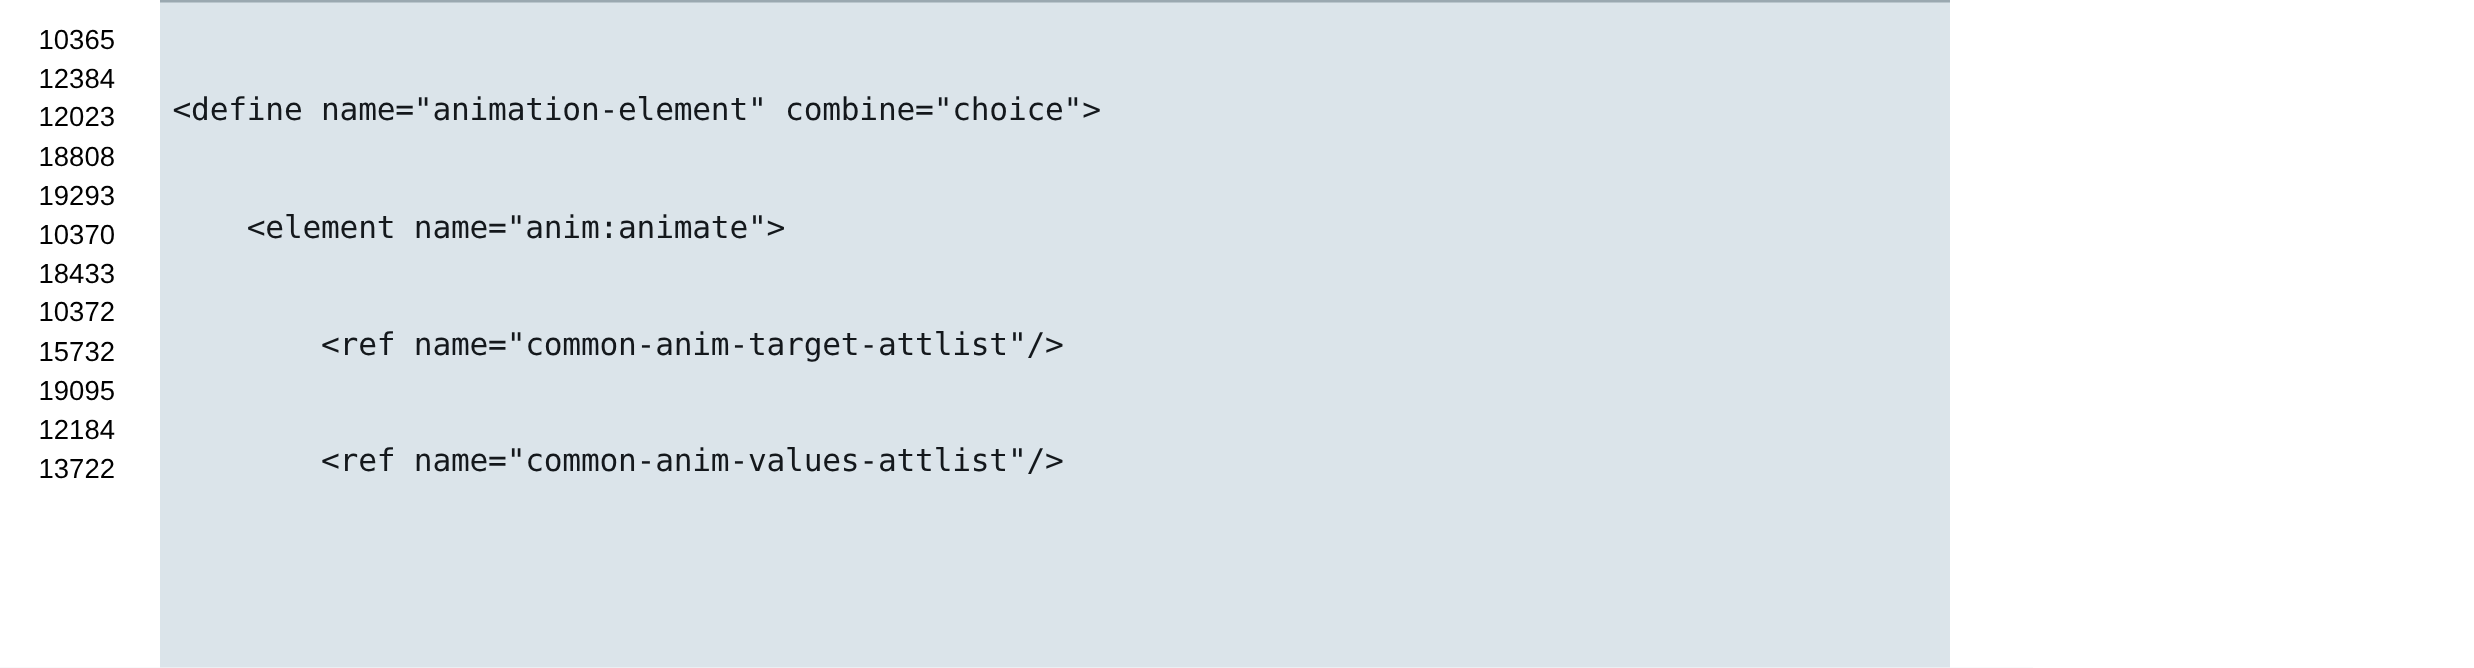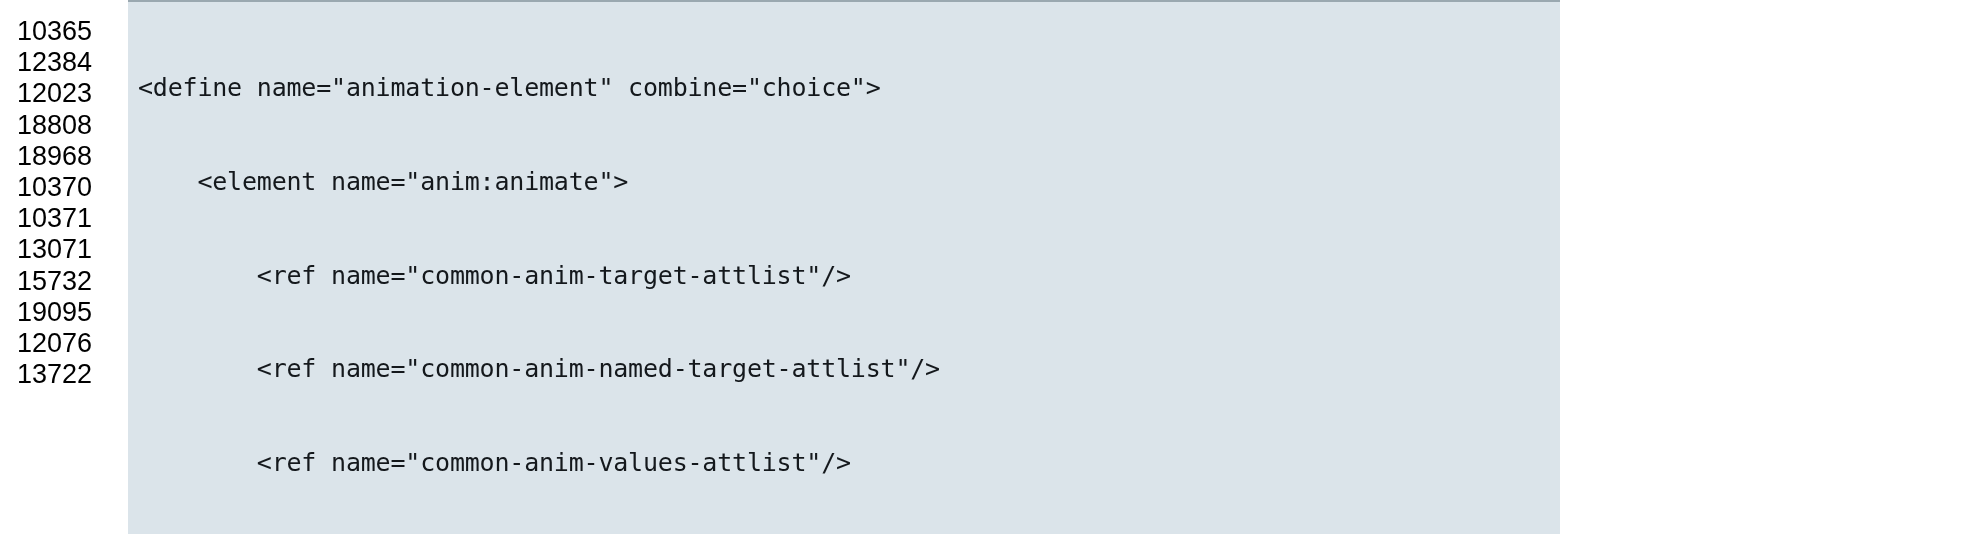--- a/index.html
+++ b/index.html
@@ -36,21 +36,21 @@
     width: 92px;
     flex: 0 0 92px;
     padding-top: 16px;
     background: #ffffff;
   }
 
   .gutter .lineno {
     display: block;
     text-align: right;
     font-family: "Liberation Sans", sans-serif;
-    font-size: 27px;
+    font-size: 22px;
     line-height: 31.2px;
     color: #000000;
     letter-spacing: 0px;
     white-space: pre;
   }
 
   .codewrap {
     position: relative;
     flex: 0 0 1432px;
     width: 1432px;
@@ -83,36 +83,35 @@
 
 <div id="page">
 
   <div class="listing">
 
     <div class="gutter">
       <span class="lineno">10365</span>
       <span class="lineno">12384</span>
       <span class="lineno">12023</span>
       <span class="lineno">18808</span>
-      <span class="lineno">18968</span>
+      <span class="lineno">19293</span>
       <span class="lineno">10370</span>
-      <span class="lineno">10371</span>
-      <span class="lineno">13071</span>
+      <span class="lineno">18433</span>
+      <span class="lineno">10372</span>
       <span class="lineno">15732</span>
       <span class="lineno">19095</span>
-      <span class="lineno">12076</span>
+      <span class="lineno">12184</span>
       <span class="lineno">13722</span>
     </div>
 
     <div class="codewrap">
       <div class="code">
         <span class="row">&lt;define name="animation-element" combine="choice"&gt;</span>
         <span class="row">    &lt;element name="anim:animate"&gt;</span>
         <span class="row">        &lt;ref name="common-anim-target-attlist"/&gt;</span>
-        <span class="row">        &lt;ref name="common-anim-named-target-attlist"/&gt;</span>
         <span class="row">        &lt;ref name="common-anim-values-attlist"/&gt;</span>
         
         
         
         
         
         
         
       </div>
     </div>

